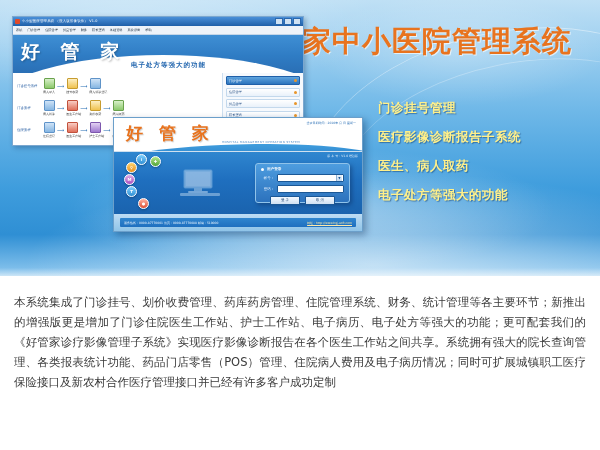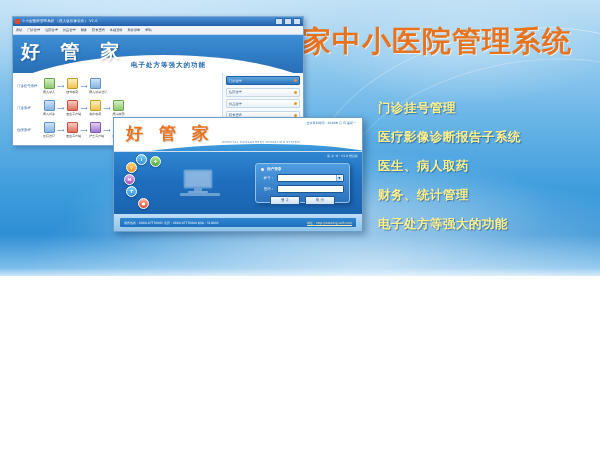--- a/index.html
+++ b/index.html
@@ -244,21 +244,20 @@
     <div class="arcline"></div>
     <div class="arcline2"></div>
   </div>
 
   <div class="main-title">好管家中小医院管理系统</div>
 
   <div class="features">
     <div class="feature">门诊挂号管理</div>
     <div class="feature">医疗影像诊断报告子系统</div>
     <div class="feature">医生、病人取药</div>
-    <div class="feature">财务、统计管理</div>
     <div class="feature">电子处方等强大的功能</div>
   </div>
 
   <div class="win1">
 
     <div class="w1-title">
       <div class="w1-ico"></div>
       <div class="w1-ttext">中小型医院管理系统 （嵌入版影像软件）  V1.0</div>
       <div class="w1-btns">
         <div class="w1-btn"></div>
@@ -440,14 +439,15 @@
     </div>
 
     <div class="w2-foot">
       <div class="w2-footbar">
         <span class="foot-l">服务热线：0000-87770001   传真：0000-87770088   邮编：510000</span>
         <span class="foot-r">网址：http://www.hgj-soft.com</span>
       </div>
     </div>
   </div>
 
+  <div class="desc">本系统集成了门诊挂号、划价收费管理、药库药房管理、住院管理系统、财务、统计管理等各主要环节；新推出的增强版更是增加了门诊住院医生工作站、护士工作站、电子病历、电子处方等强大的功能；更可配套我们的《好管家诊疗影像管理子系统》实现医疗影像诊断报告在各个医生工作站之间共享。系统拥有强大的院长查询管理、各类报表统计功能、药品门店零售（POS）管理、住院病人费用及电子病历情况；同时可扩展城镇职工医疗保险接口及新农村合作医疗管理接口并已经有许多客户成功定制</div>
 
 </div>
 
 </body></html>

